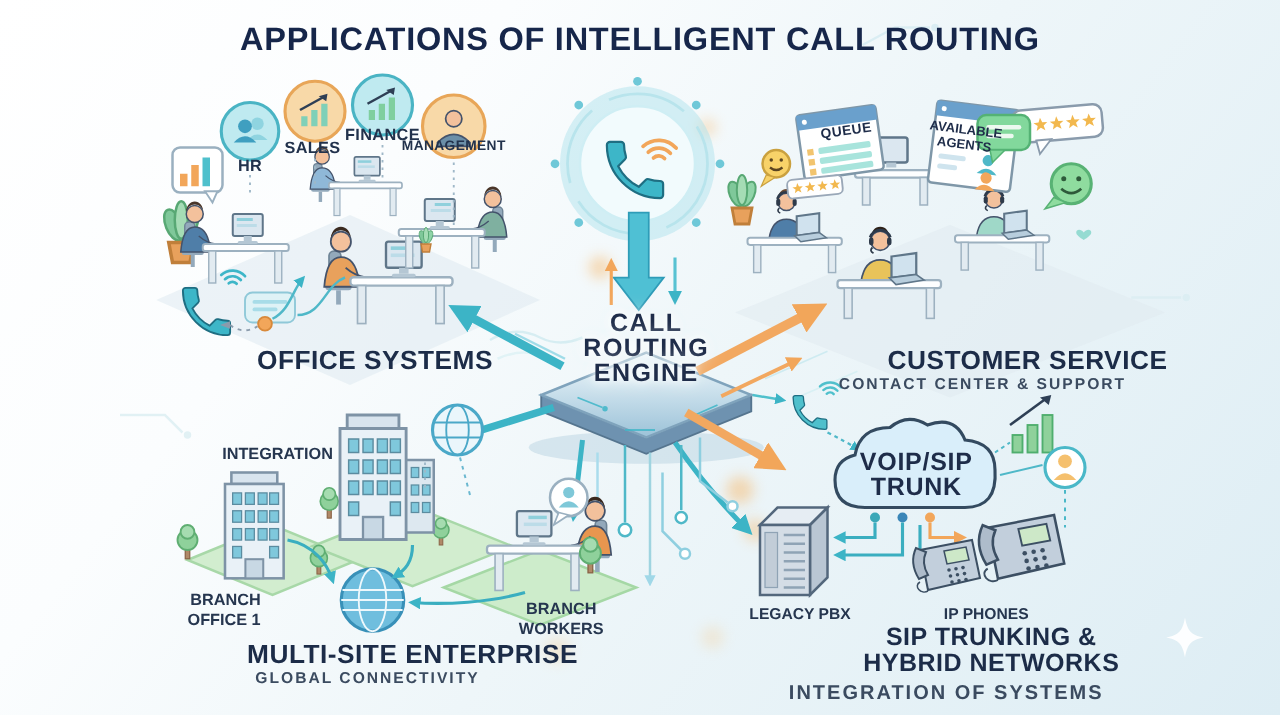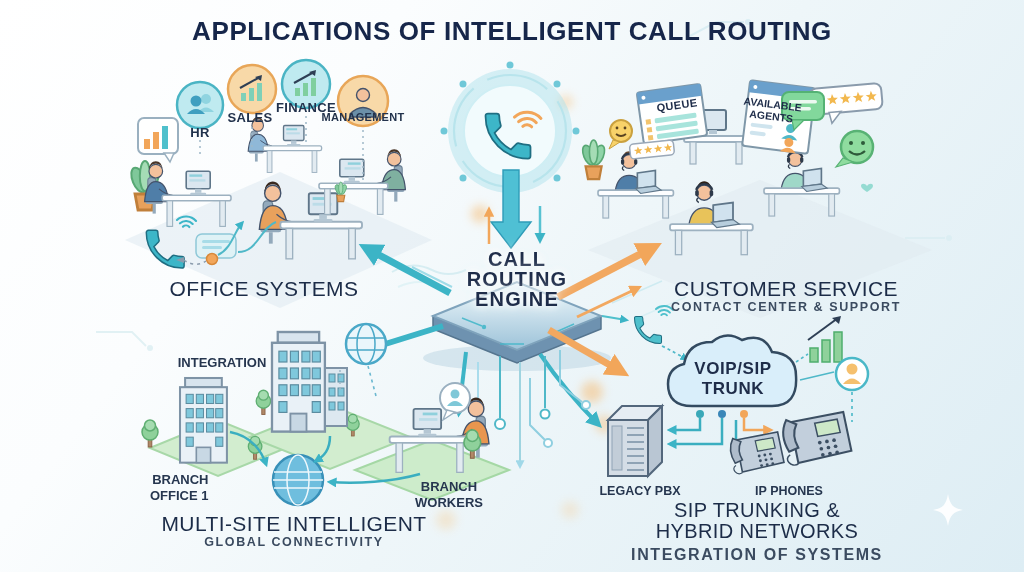--- a/index.html
+++ b/index.html
@@ -4,28 +4,28 @@
 <style>
   html,body{margin:0;padding:0;background:#dfeef4;}
   .stage{
     position:relative;width:1024px;height:572px;overflow:hidden;
     background:linear-gradient(128deg,#ffffff 0%,#fbfdfe 28%,#eef6f9 55%,#ddedf4 100%);
     font-family:"Liberation Sans",sans-serif;color:#1d2d4a;
   }
   .art{position:absolute;left:0;top:0;width:1024px;height:572px;}
   .lbl{position:absolute;transform:translateX(-50%);white-space:nowrap;color:#1d2d4a;}
   .title{font-size:26px;font-weight:800;letter-spacing:.6px;color:#16264a;}
-  .heading{font-size:21px;font-weight:400;letter-spacing:.4px;color:#1c2c48;}
+  .heading{font-size:21px;font-weight:700;letter-spacing:.4px;color:#1c2c48;margin-left:36px;}
   .subheading{font-size:12.5px;font-weight:600;letter-spacing:1.6px;color:#3b4b60;}
   .dept{font-size:13px;font-weight:800;letter-spacing:.3px;color:#22324c;}
   .small-lbl{font-size:13px;font-weight:800;color:#26364f;}
   .tiny-lbl{font-size:12.5px;font-weight:800;color:#26364f;}
   .engine-line{font-size:20px;font-weight:800;letter-spacing:1.2px;color:#1e2c49;
     text-shadow:0 0 6px #fff,0 0 12px #fff,0 0 18px #eaf7fb;}
-  .cloud-line{font-size:17px;font-weight:800;letter-spacing:.6px;color:#1e2c49;}
+  .cloud-line{font-size:20px;font-weight:800;letter-spacing:.6px;color:#1e2c49;}
   .win-lbl{font-size:11px;font-weight:800;color:#1e2c49;letter-spacing:.4px;}
   .agents-lbl{font-size:10.5px;font-weight:800;color:#1e2c49;line-height:12px;text-align:center;}
   .two-line{line-height:15.5px;}
   .left-align{transform:none;text-align:right;}
   .centered{text-align:center;}
 </style>
 </head>
 <body>
 
 <div class="stage">
@@ -513,21 +513,21 @@
 
 <div class="lbl small-lbl" style="left:222px;top:355px">INTEGRATION</div>
 <div class="lbl small-lbl left-align two-line" style="left:150px;top:472px">
   <div>BRANCH</div>
   <div>OFFICE 1</div>
 </div>
 <div class="lbl small-lbl centered two-line" style="left:449px;top:479px">
   <div>BRANCH</div>
   <div>WORKERS</div>
 </div>
-<div class="lbl heading" style="left:294px;top:512px">MULTI-SITE INTELLIGENT</div>
+<div class="lbl heading" style="left:294px;top:512px">MULTI-SITE ENTERPRISE</div>
 <div class="lbl subheading" style="left:294px;top:535px">GLOBAL CONNECTIVITY</div>
 
 <div class="lbl cloud-line" style="left:733px;top:359px">VOIP/SIP</div>
 <div class="lbl cloud-line" style="left:733px;top:379px">TRUNK</div>
 <div class="lbl tiny-lbl" style="left:640px;top:484px">LEGACY PBX</div>
 <div class="lbl tiny-lbl" style="left:789px;top:484px">IP PHONES</div>
 <div class="lbl heading" style="left:757px;top:520px;font-size:20px">HYBRID NETWORKS</div>
 <div class="lbl heading" style="left:757px;top:499px;font-size:20px">SIP TRUNKING &amp;</div>
 <div class="lbl subheading" style="left:757px;top:546px;font-size:16px">INTEGRATION OF SYSTEMS</div>
 

